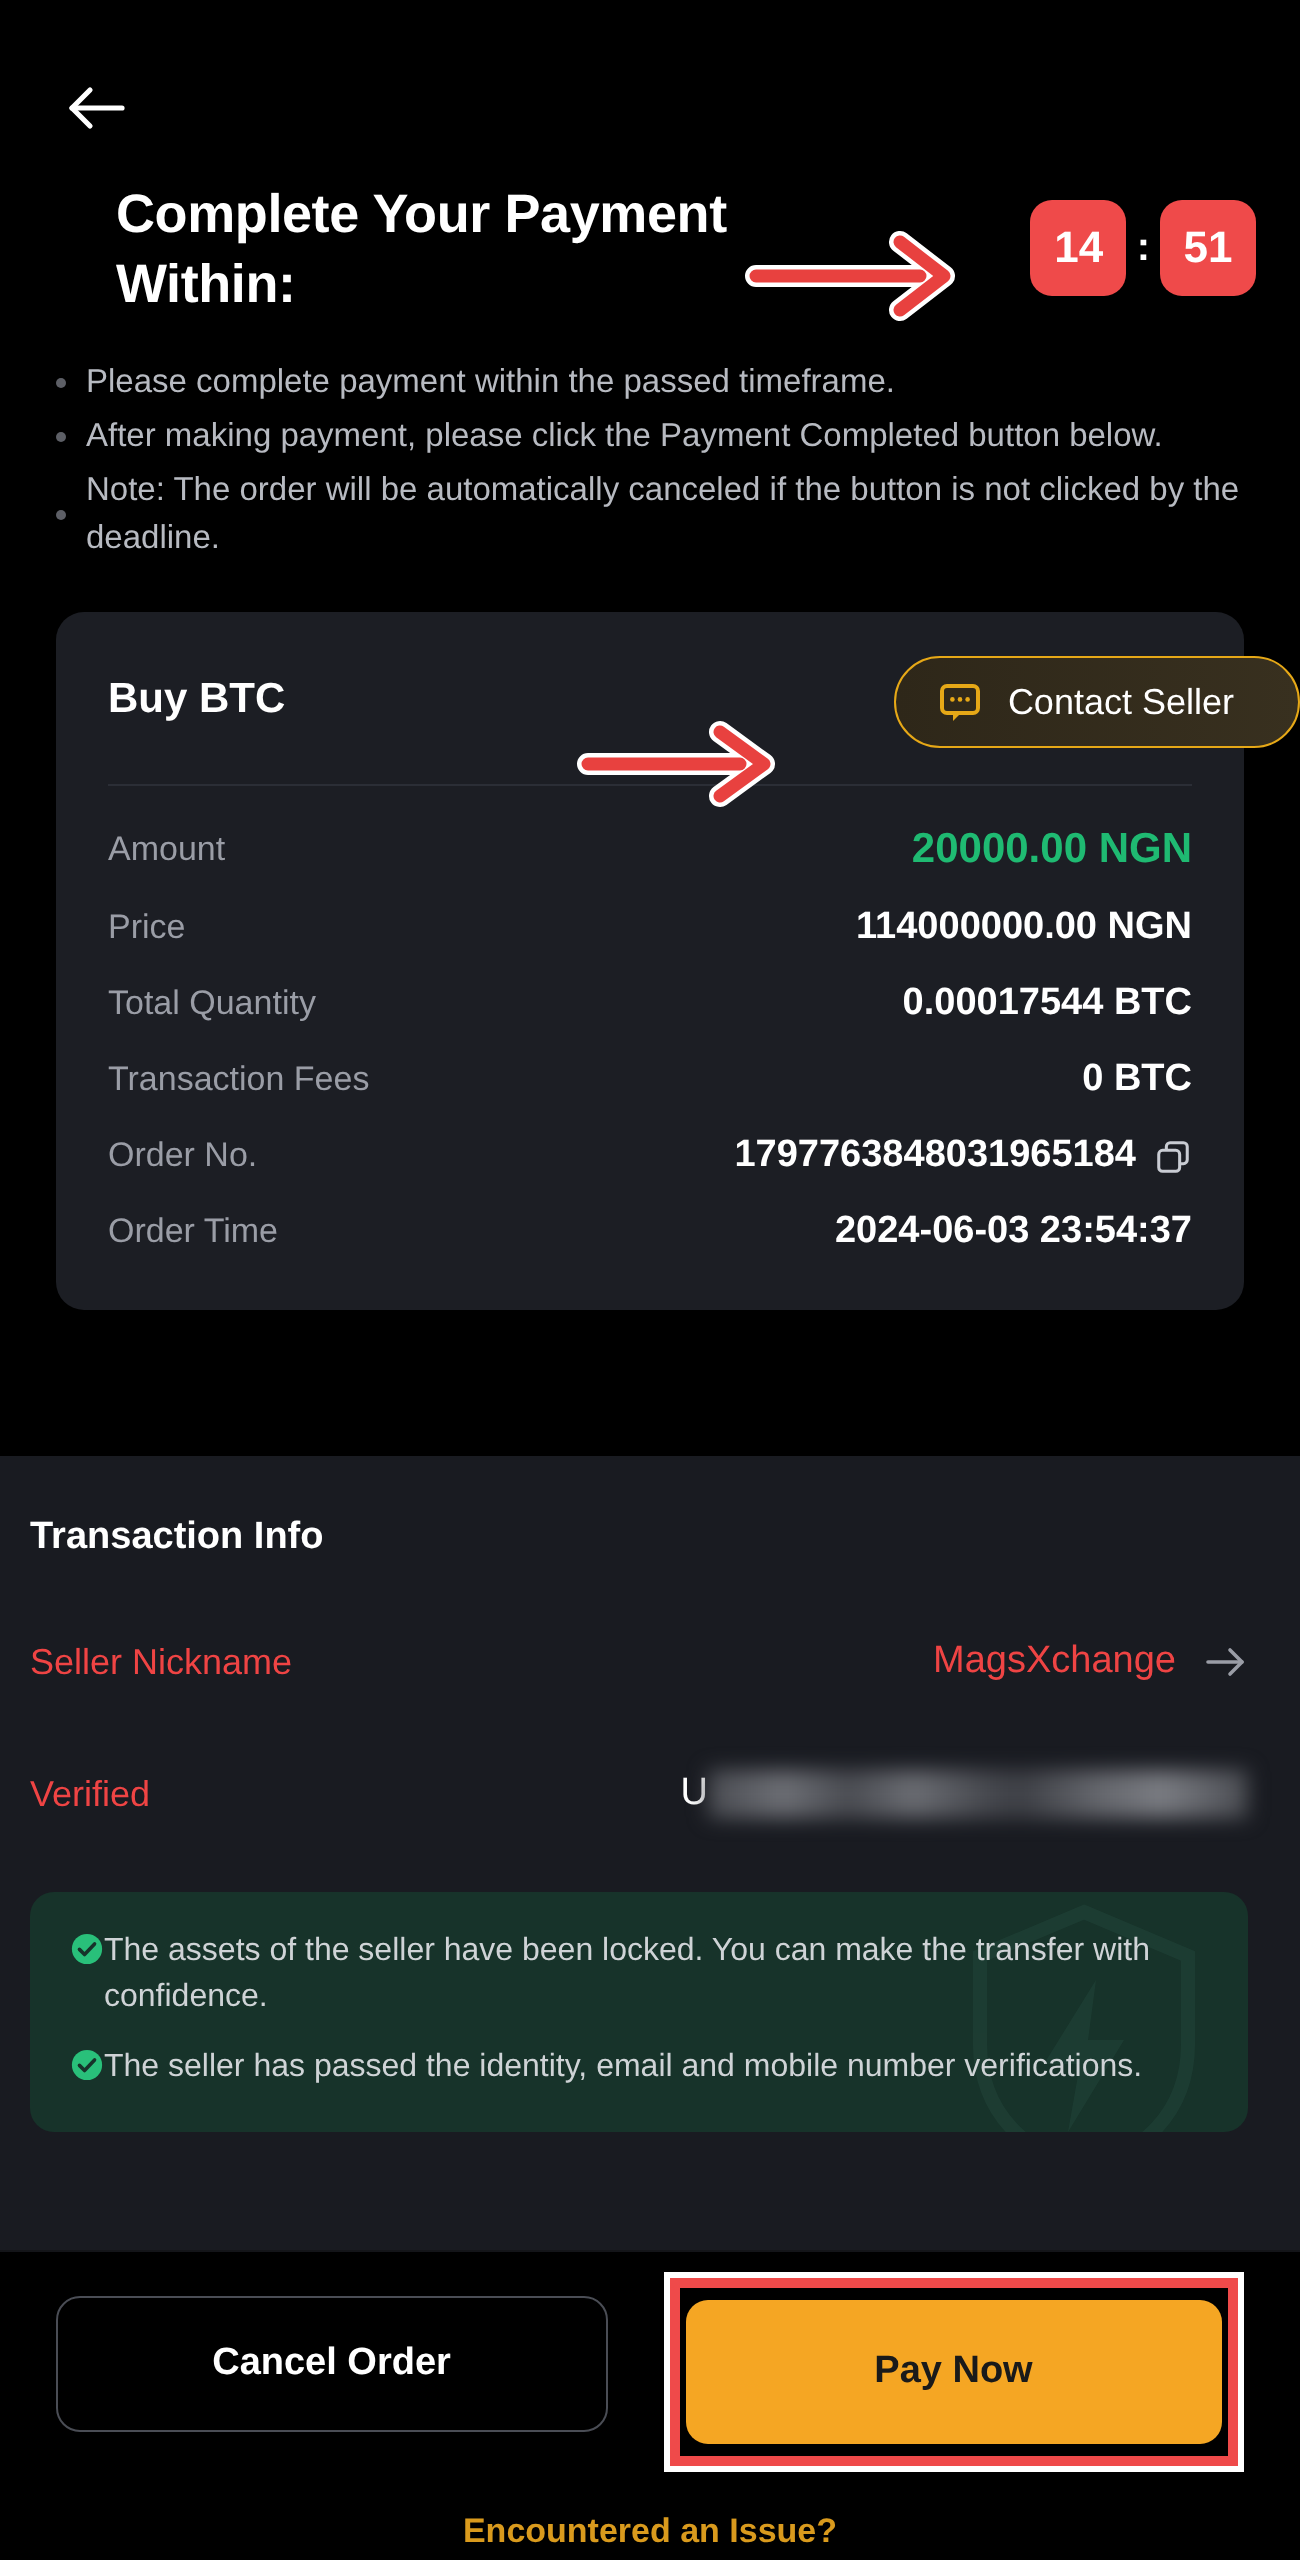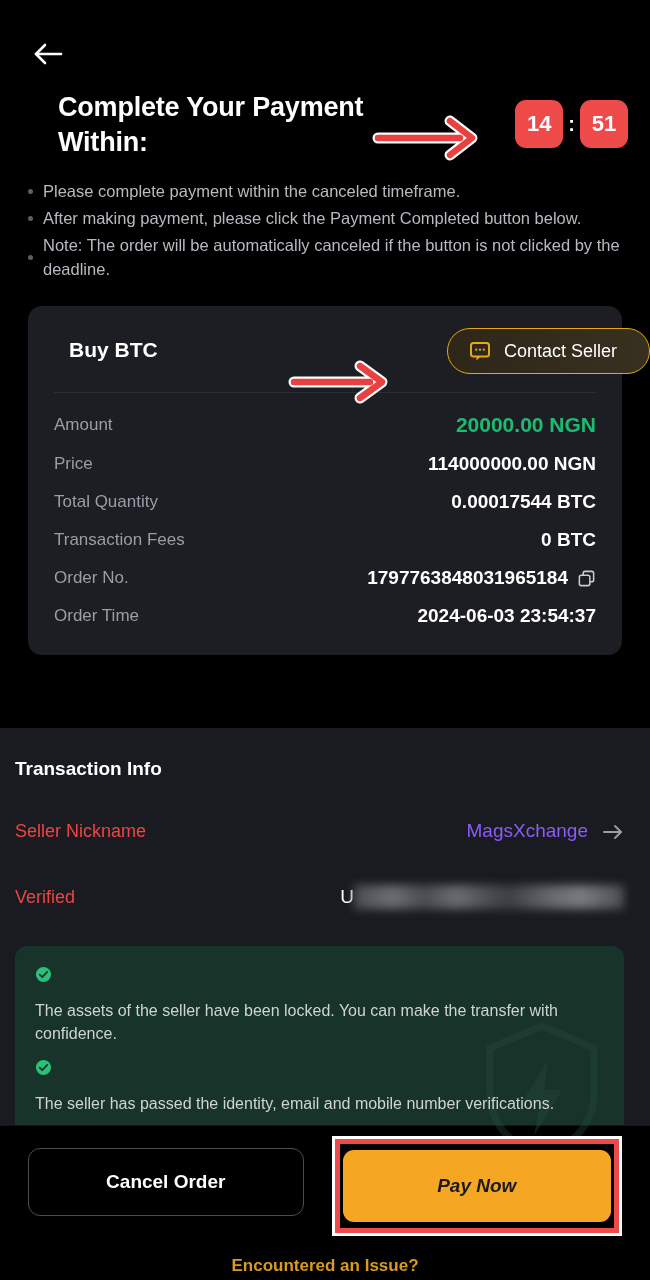--- a/index.html
+++ b/index.html
@@ -50,21 +50,21 @@
 
   
   .order-card {
     margin:24px 28px 0 28px;
     background:#1c1e24;
     border-radius:14px;
     padding:22px 26px 20px 26px;
     position:relative;
   }
   .order-head { display:flex; align-items:center; justify-content:space-between; height:44px; }
-  .order-title { font-size:21px; font-weight:bold; color:#ffffff;margin-left:15px; }
+  .order-title { font-size:21px; font-weight:bold; color:#ffffff; }
   .contact-btn {
     position:absolute; right:-28px; top:22px;
     display:flex; align-items:center; gap:12px;
     height:46px; padding:0 32px 0 20px;
     border:1.5px solid #e6a817;
     border-radius:24px;
     background:linear-gradient(90deg,#2e2719 0%,#38301f 100%);
     cursor:pointer;
   }
   .contact-label { font-size:18px; color:#ffffff; font-weight:500; white-space:nowrap; }
@@ -83,38 +83,38 @@
     position:absolute; left:0; right:0; top:728px; bottom:0;
     background:#191b21;
     padding:30px 26px 0 15px;
   }
   .tx-title { font-size:19px; font-weight:bold; color:#ffffff; }
   .tx-row {
     display:flex; align-items:center; justify-content:space-between;
     margin-top:36px; height:30px;
   }
   .tx-label { font-size:18px; color:#ef4444; }
-  .tx-value { font-size:19px; color:#8b5cf6; display:flex; align-items:flex-end; gap:14px; }
+  .tx-value { font-size:19px; color:#ef4444; display:flex; align-items:center; gap:14px; }
   .redacted {
     height:24px; width:270px;
     background:linear-gradient(90deg,#4a4c52 0%,#6c6e74 14%,#4a4c52 26%,#6a6c72 38%,#46484e 52%,#3e4046 58%,#64666c 72%,#7a7c82 84%,#4a4c52 100%);
     filter:blur(5px); border-radius:2px;
   }
   .redact-wrap { display:flex; align-items:center; }
   .redact-prefix { font-size:19px; color:#ffffff; }
 
   
   .assure {
     margin-top:34px;
     background:#17332a;
     border-radius:12px;
     padding:18px 20px 20px 20px;
     position:relative; overflow:hidden;
   }
-  .assure-line { display:flex; gap:12px; margin-bottom:12px; position:relative; z-index:2;flex-direction:column; }
+  .assure-line { display:flex; margin-bottom:12px; position:relative; z-index:2; }
   .assure-line:last-child { margin-bottom:0; }
   .check-ico { flex:0 0 auto; margin-top:2px; }
   .assure-text { font-size:16px; color:#cfd3d6; line-height:1.45; }
   .shield-wm { position:absolute; right:22px; bottom:-24px; opacity:0.33; z-index:1; }
 
   
   .bottombar {
     position:absolute; left:0; right:0; bottom:0; height:155px;
     background:#000000;
     border-top:1px solid #141519;
@@ -127,21 +127,21 @@
     font-size:19px; font-weight:bold;
     display:flex; align-items:center; justify-content:center;
     cursor:pointer;
   }
   .pay-highlight {
     position:relative; width:300px; height:100px;
     border:3px solid #ffffff;
     background:#ef4a4a;
     padding:5px;
     margin-top:-12px;
-    display:flex; align-items:flex-start; justify-content:center;font-style:italic;
+    display:flex; align-items:flex-start; justify-content:center;
   }
   .pay-inner { width:100%; height:100%; background:#000; display:flex; align-items:center; justify-content:center; }
   .pay-btn {
     width:268px; height:72px;
     background:#f5a623; border-radius:11px;
     color:#1a1a1a; font-size:19px; font-weight:bold;
     display:flex; align-items:center; justify-content:center;
     cursor:pointer;
   }
   .issue-link {
@@ -172,21 +172,21 @@
     <div class="timer">
       <div class="timer-box" style="background: rgb(239, 74, 74);">14</div>
       <div class="timer-colon">:</div>
       <div class="timer-box" style="background: rgb(239, 74, 74);">51</div>
     </div>
   </div>
 
   <div class="bullets">
     <div class="bullet-row">
       <span class="bullet-dot"></span>
-      <span class="bullet-text">Please complete payment within the canceled timeframe.</span>
+      <span class="bullet-text">Please complete payment within the passed timeframe.</span>
     </div>
     <div class="bullet-row">
       <span class="bullet-dot"></span>
       <span class="bullet-text">After making payment, please click the Payment Completed button below.</span>
     </div>
     <div class="bullet-row">
       <span class="bullet-dot"></span>
       <span class="bullet-text">Note: The order will be automatically canceled if the button is not clicked by the deadline.</span>
     </div>
   </div>

